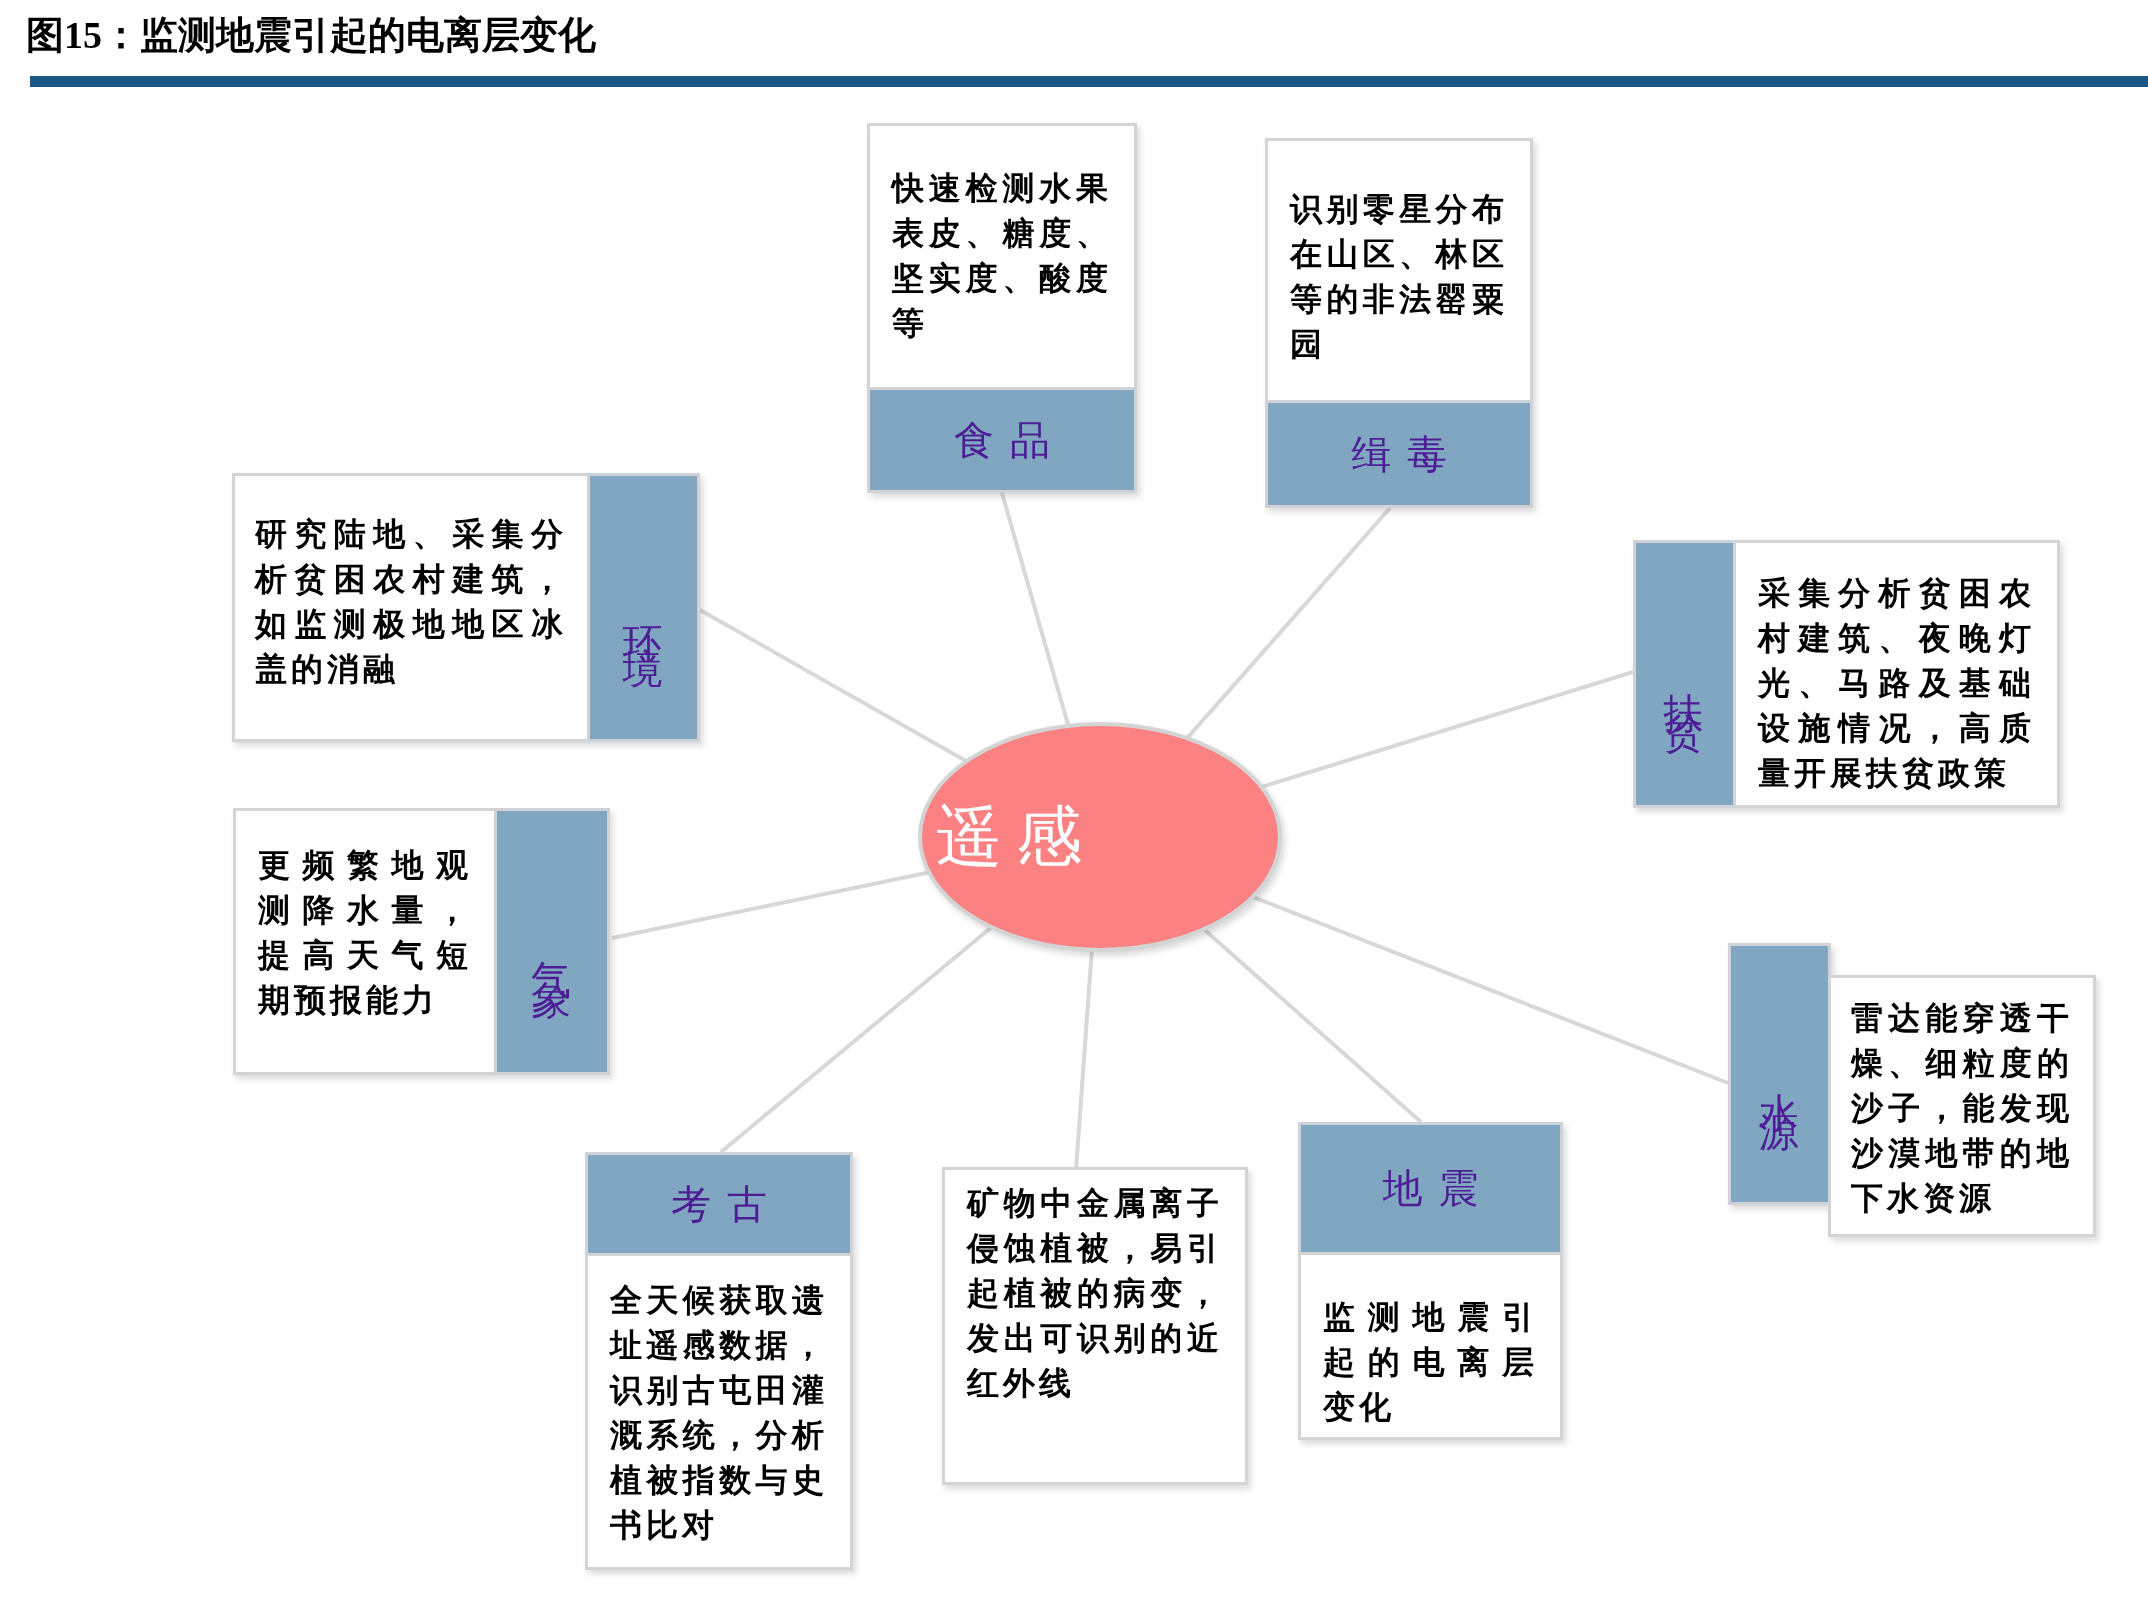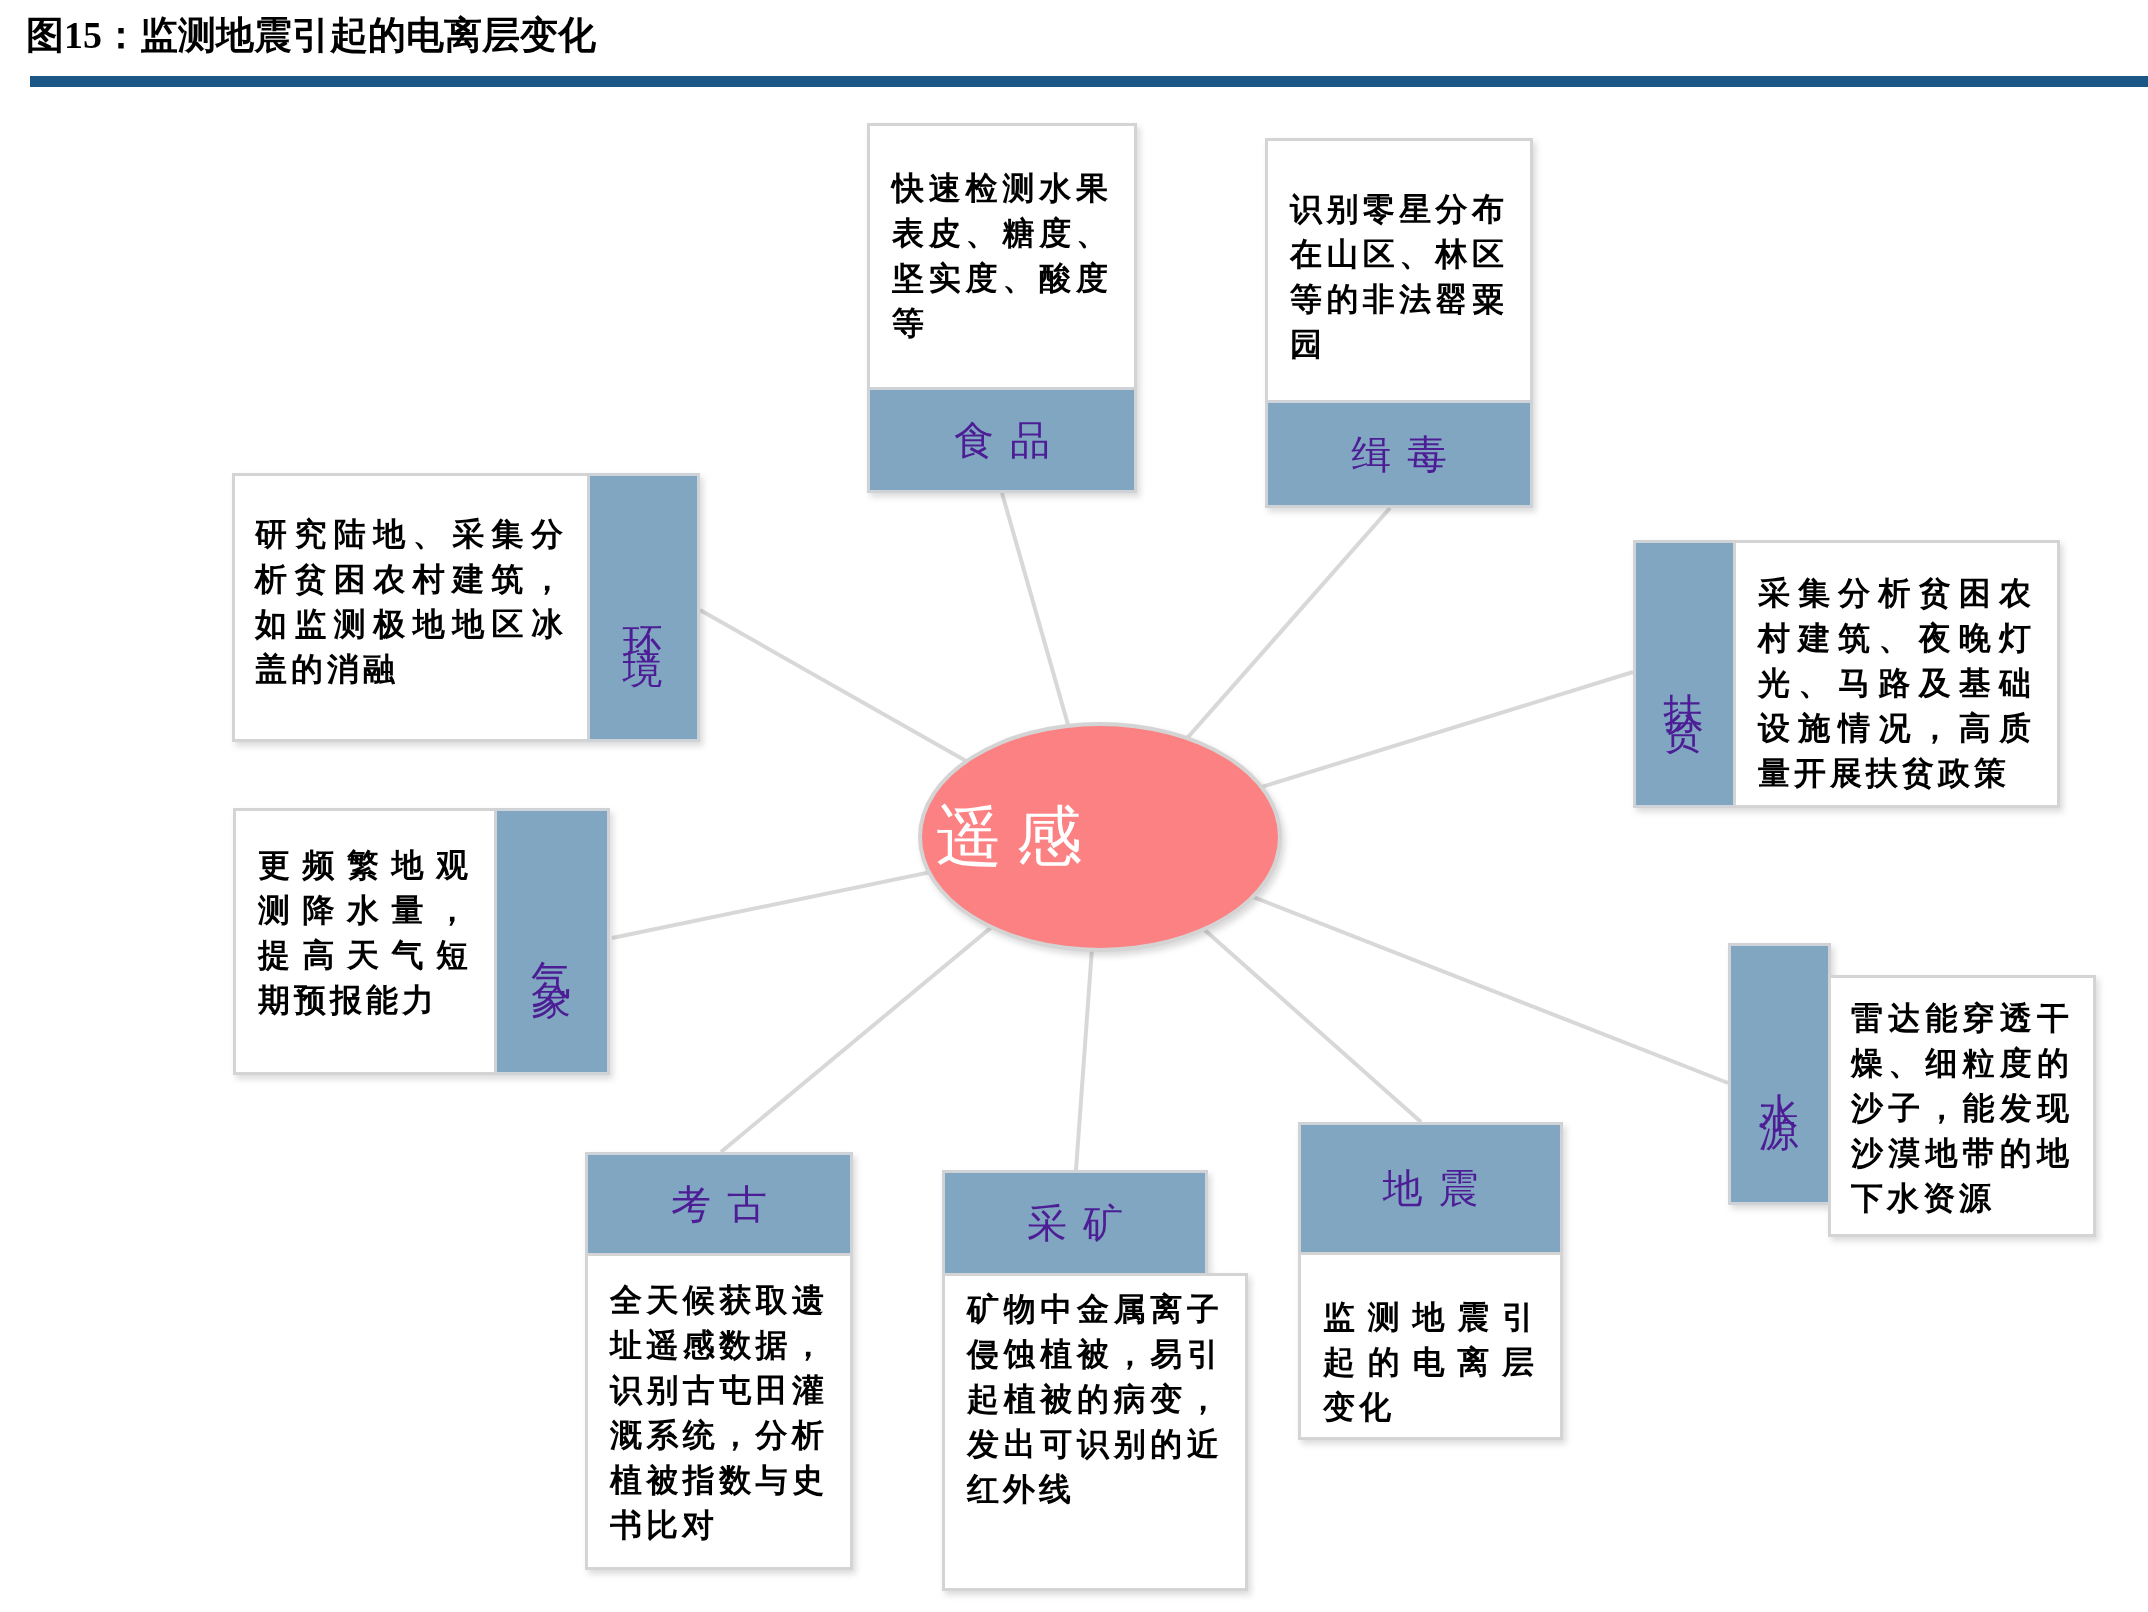--- a/index.html
+++ b/index.html
@@ -137,21 +137,20 @@
     <div class="hdr v">水源</div>
     <div class="panel">雷达能穿透干燥、细粒度的沙子，能发现沙漠地带的地下水资源</div>
   </div>
 
   <div class="node col" id="node-archaeology">
     <div class="hdr h">考古</div>
     <div class="panel">全天候获取遗址遥感数据，识别古屯田灌溉系统，分析植被指数与史书比对</div>
   </div>
 
   <div class="node col" id="node-mining">
-    <div class="hdr h">采矿</div>
     <div class="panel">矿物中金属离子侵蚀植被，易引起植被的病变，发出可识别的近红外线</div>
   </div>
 
   <div class="node col" id="node-earthquake">
     <div class="hdr h">地震</div>
     <div class="panel">监测地震引起的电离层变化</div>
   </div>
 
   <div id="center-ellipse">
     <span class="label">遥感</span>

